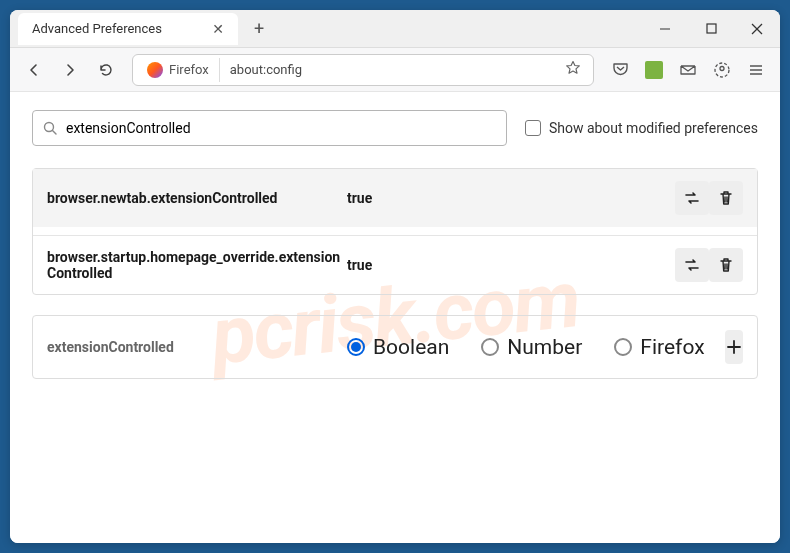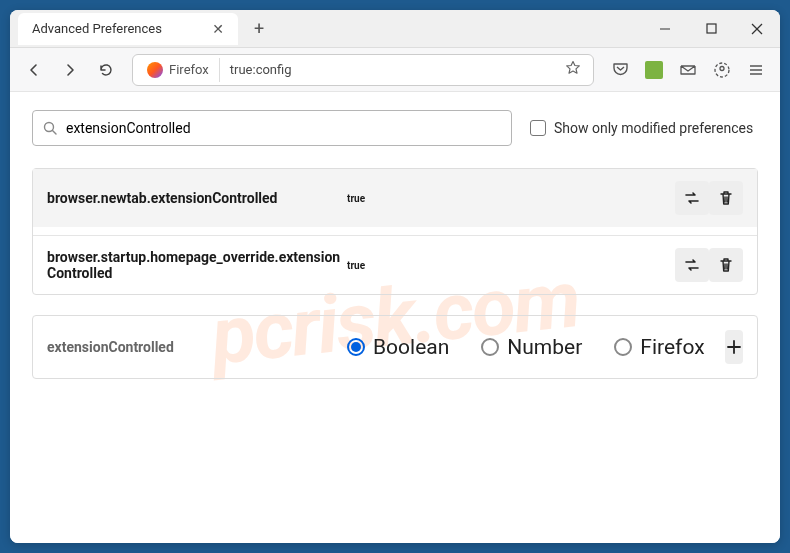--- a/index.html
+++ b/index.html
@@ -27,21 +27,21 @@
     .search-box { flex: 1; display: flex; align-items: center; border: 1px solid #b5b5b5; border-radius: 4px; height: 36px; padding: 0 10px; max-width: 480px; }
     .search-box svg { color: #888; flex-shrink: 0; }
     .search-input { border: none; outline: none; font-size: 14px; padding: 0 8px; flex: 1; }
     .check-row { display: flex; align-items: center; gap: 8px; font-size: 14px; color: #333; }
     .checkbox { width: 16px; height: 16px; border: 1.5px solid #777; border-radius: 3px; cursor: pointer; }
     .pref-table { border: 1px solid #ddd; border-radius: 4px; }
     .pref-row { display: flex; align-items: center; padding: 12px 14px; }
     .pref-row.alt { background: #f4f4f4; }
     .pref-row + .pref-row { border-top: 1px solid #e5e5e5; margin-top: 8px; }
     .pref-name { font-weight: 700; font-size: 14px; color: #1a1a1a; flex: 0 0 300px; word-break: break-word; }
-    .pref-value { font-weight: 700; font-size: 10px; color: #1a1a1a; flex: 1; }
+    .pref-value { font-weight: 700; font-size: 14px; color: #1a1a1a; flex: 1; }
     .icon-btn { width: 34px; height: 34px; display: flex; align-items: center; justify-content: center; background: #eee; border-radius: 4px; cursor: pointer; color: #222; }
     .new-pref-row { display: flex; align-items: center; padding: 14px; gap: 20px; border: 1px solid #ddd; border-radius: 4px; margin-top: 20px; }
     .new-name { font-weight: 700; font-size: 14px; color: #666; flex: 0 0 280px; }
     .radio-group { display: flex; gap: 32px; flex: 1; }
     .radio-opt { display: flex; align-items: center; gap: 8px; font-size: 21px; color: #222; cursor: pointer; }
     .radio { width: 18px; height: 18px; border: 2px solid #888; border-radius: 50%; display: flex; align-items: center; justify-content: center; }
     .radio.selected { border-color: #0060df; }
     .radio.selected::after { content: ""; width: 10px; height: 10px; background: #0060df; border-radius: 50%; }
     .watermark { position: absolute; inset: 0; display: flex; align-items: center; justify-content: center; pointer-events: none; font-size: 80px; font-weight: 700; font-style: italic; color: rgba(255,140,80,0.18); transform: rotate(-6deg); letter-spacing: -2px; z-index: 1; }
     .content > *:not(.watermark) { position: relative; z-index: 2; }
@@ -91,21 +91,21 @@
     <div class="nav-btn">
       <svg width="16" height="16" viewBox="0 0 16 16" fill="none">
           <path d="M3 8a5 5 0 1 1 1.5 3.5M3 8V4M3 8h4" stroke="currentColor" stroke-width="1.5" stroke-linecap="round" stroke-linejoin="round"></path>
         </svg>
     </div>
     <div class="url-bar">
       <div class="url-identity">
         <div class="firefox-icon"></div>
         <span class="firefox-text">Firefox</span>
       </div>
-      <div class="url-text">true:config</div>
+      <div class="url-text">about:config</div>
       <div class="star">
         <svg width="16" height="16" viewBox="0 0 16 16" fill="none">
             <path d="M8 1.5l1.9 4 4.4.4-3.3 3 1 4.3L8 11l-4 2.2 1-4.3-3.3-3 4.4-.4L8 1.5z" stroke="currentColor" stroke-width="1.2" stroke-linejoin="round"></path>
           </svg>
       </div>
     </div>
     <div class="toolbar-icons">
       <div class="ticon">
         <svg width="17" height="17" viewBox="0 0 17 17" fill="none">
             <path d="M2 3h13v4a6.5 6.5 0 0 1-13 0V3z M5 6l3.5 3L12 6" stroke="currentColor" stroke-width="1.4" stroke-linejoin="round"></path>
@@ -141,21 +141,21 @@
     <div class="search-row">
       <div class="search-box">
         <svg width="15" height="15" viewBox="0 0 15 15">
             <circle cx="6" cy="6" r="4.5" fill="none" stroke="currentColor" stroke-width="1.4"></circle>
             <line x1="9.5" y1="9.5" x2="13" y2="13" stroke="currentColor" stroke-width="1.4" stroke-linecap="round"></line>
           </svg>
         <input class="search-input" value="extensionControlled" style="">
       </div>
       <label class="check-row">
         <span class="checkbox"></span>
-        <span>Show only modified preferences</span>
+        <span>Show about modified preferences</span>
       </label>
     </div>
 
     <div class="pref-table">
       <div class="pref-row alt">
         <div class="pref-name">browser.newtab.extensionControlled</div>
         <div class="pref-value">true</div>
         <div class="icon-btn">
           <svg width="18" height="18" viewBox="0 0 18 18" fill="none">
               <path d="M3 6h9l-2-2M15 12H6l2 2" stroke="currentColor" stroke-width="1.6" stroke-linecap="round" stroke-linejoin="round"></path>

